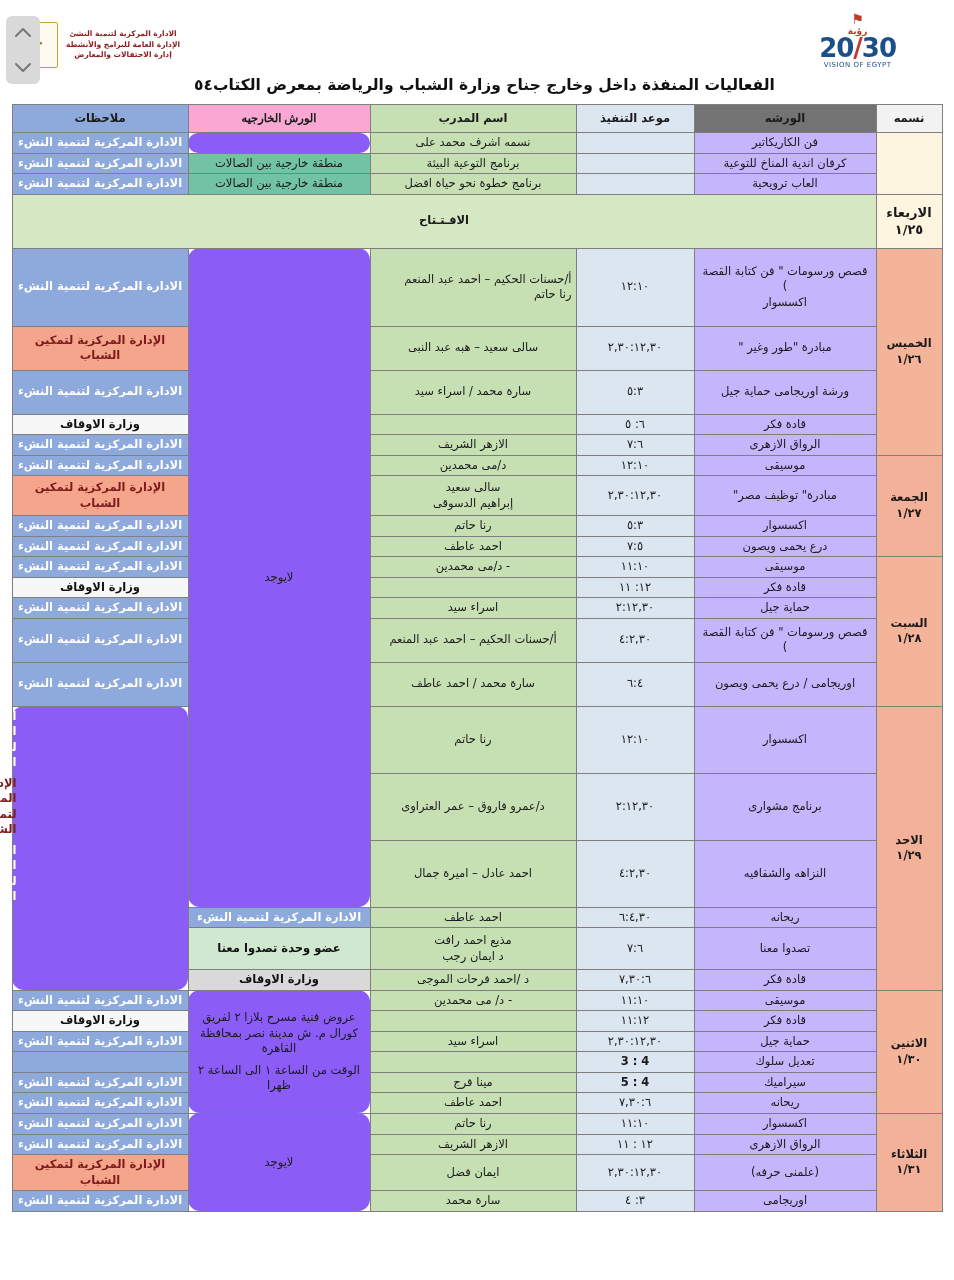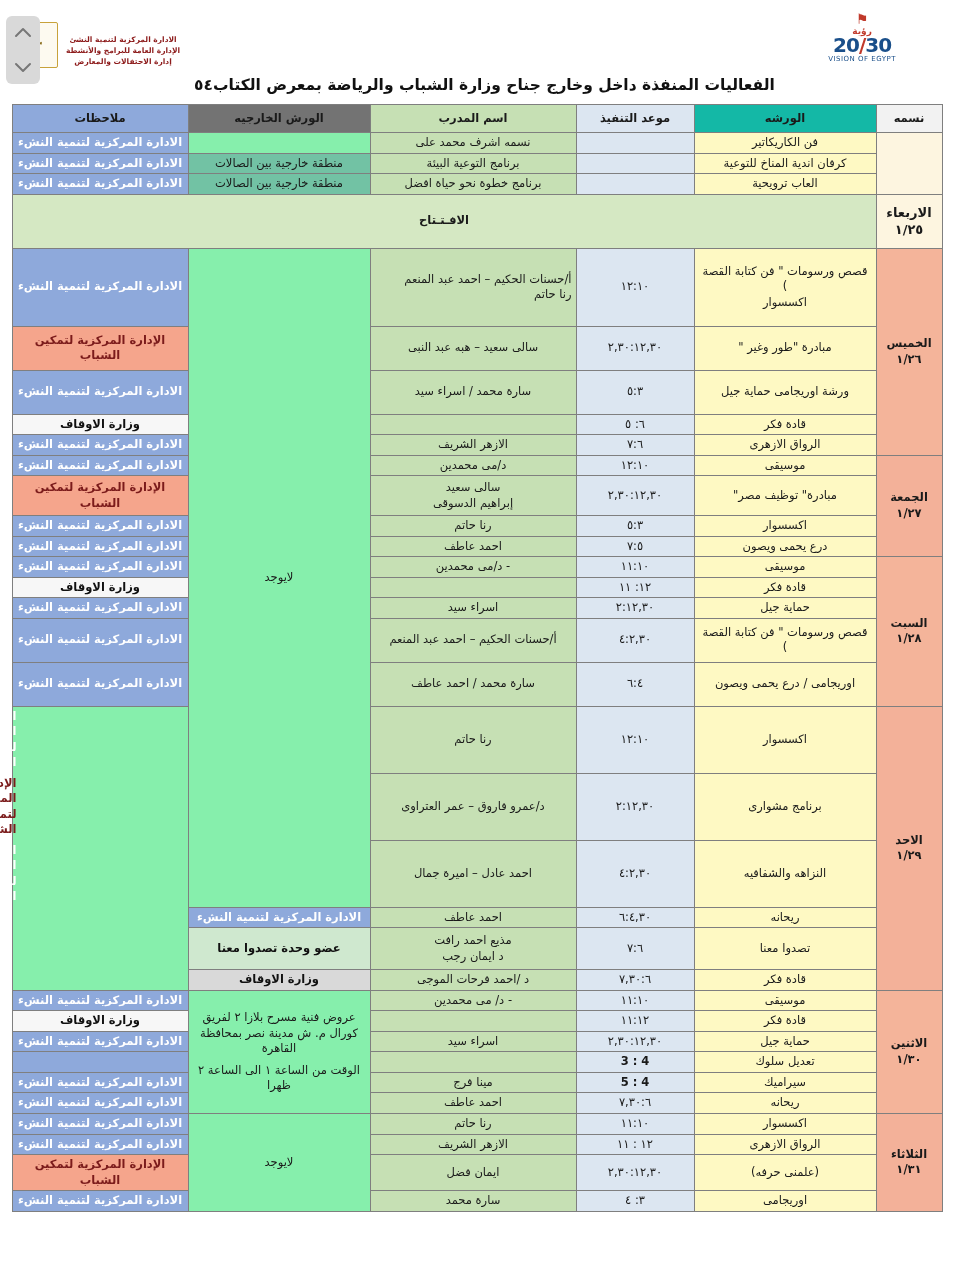--- a/index.html
+++ b/index.html
@@ -29,21 +29,21 @@
 
   
   .header {
     display: flex;
     align-items: flex-start;
     justify-content: space-between;
     padding: 12px 14px 2px 14px;
     min-height: 74px;
   }
   .hdr-right { 
-    display: flex; align-items: flex-end; gap: 8px;
+    display: flex; align-items: center; gap: 8px;
     padding-top: 10px;
   }
   .ministry-lines {
     text-align: center;
     color: #8d1b1b;
     font-size: 7.5px;
     line-height: 1.45;
     font-weight: bold;
   }
   .ministry-lines div:nth-child(3){ color:#8d1b1b; }
@@ -56,21 +56,21 @@
     border-radius: 2px;
   }
   .eagle .glyph { font-size: 20px; color:#8a6d1d; }
 
   .vision-logo {
     text-align: center;
     margin-right: 44px;
   }
   .vision-logo .vtop { font-size: 9px; color:#c0392b; font-weight:bold; letter-spacing:0; }
   .vision-logo .vnum {
-    font-size: 20px; font-weight: bold; color:#1a4f8a;
+    font-size: 26px; font-weight: bold; color:#1a4f8a;
     letter-spacing: -1px; line-height: 0.95;
   }
   .vision-logo .vnum span.slash { color:#c0392b; }
   .vision-logo .vsub { font-size: 7px; color:#1a4f8a; letter-spacing: 0.5px; }
   .vision-flag {
     font-size: 14px; color:#c0392b; line-height: 1;
   }
 
   .doc-title {
     text-align: center;
@@ -103,37 +103,37 @@
     text-align: center;
     font-size: 11.5px;
     line-height: 1.35;
   }
   thead th {
     font-weight: bold;
     font-size: 13px;
     height: 28px;
   }
   .th-day   { background:#f2f2f2; }
-  .th-work  { background:#14b8a6; }
+  .th-work  { background:#737373; }
   .th-time  { background:#dce6f1; }
   .th-trainer{ background:#c6e0b4; }
-  .th-ext   { background:#737373; }
+  .th-ext   { background:#f9a8d4;font-family:Liberation Serif, serif; }
   .th-notes { background:#8ea9db; }
 
   
   .c-day-cell   { font-weight:bold; font-size:13px; }
   .day-cream    { background:#fdf5e0; }
   .day-salmon   { background:#f4b49a; }
   .day-salmon2  { background:#f3b199; }
 
-  .work-cell    { background:#fef9c3; text-align:right; padding-right:8px; font-size:12px; }
+  .work-cell    { background:#c4b5fd; text-align:right; padding-right:8px; font-size:12px; }
   .work-cell.cent { text-align:center; padding-right:4px; }
   .time-cell    { background:#dce6f1; font-size:12px; }
   .trainer-cell { background:#c6e0b4; font-size:12px; }
-  .ext-cell     { background:#86efac; font-size:12px; }
+  .ext-cell     { background:#8b5cf6; font-size:12px;border-radius:12px; }
   .ext-teal     { background:#72c2a4; }
   .notes-blue   { background:#8ea9db; color:#ffffff; font-weight:bold; font-size:10.5px; }
   .notes-salmon { background:#f5a58c; color:#7b1b1b; font-weight:bold; font-size:10.5px; }
   .notes-white  { background:#f7f7f7; color:#111; font-weight:bold; font-size:11px; }
   .notes-green  { background:#cfe8cf; color:#111; font-weight:bold; font-size:11px;margin-left:15px; }
   .notes-grey   { background:#d9d9d9; color:#111; font-weight:bold; font-size:11px; }
 
   .opening-row td {
     background:#d5e8c3;
     font-size: 24px;

